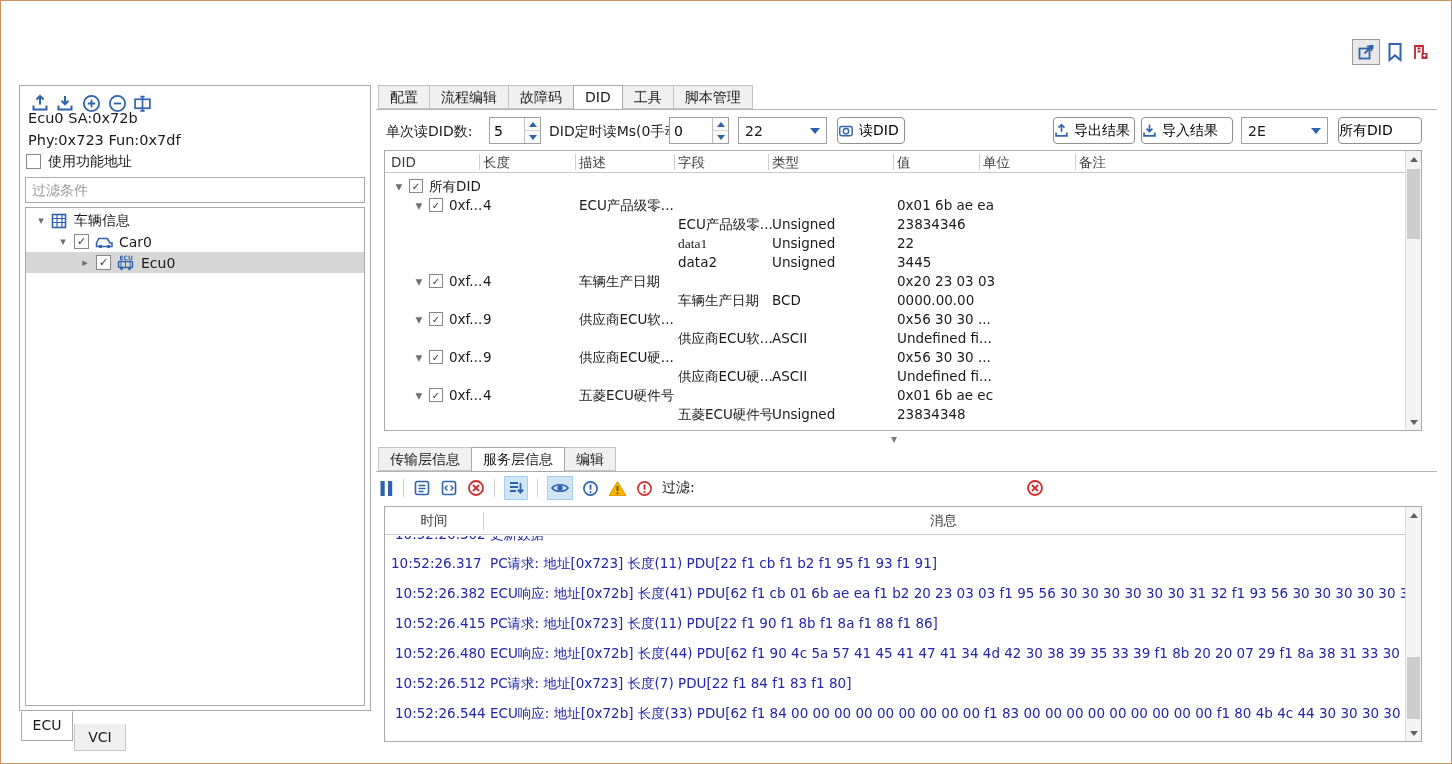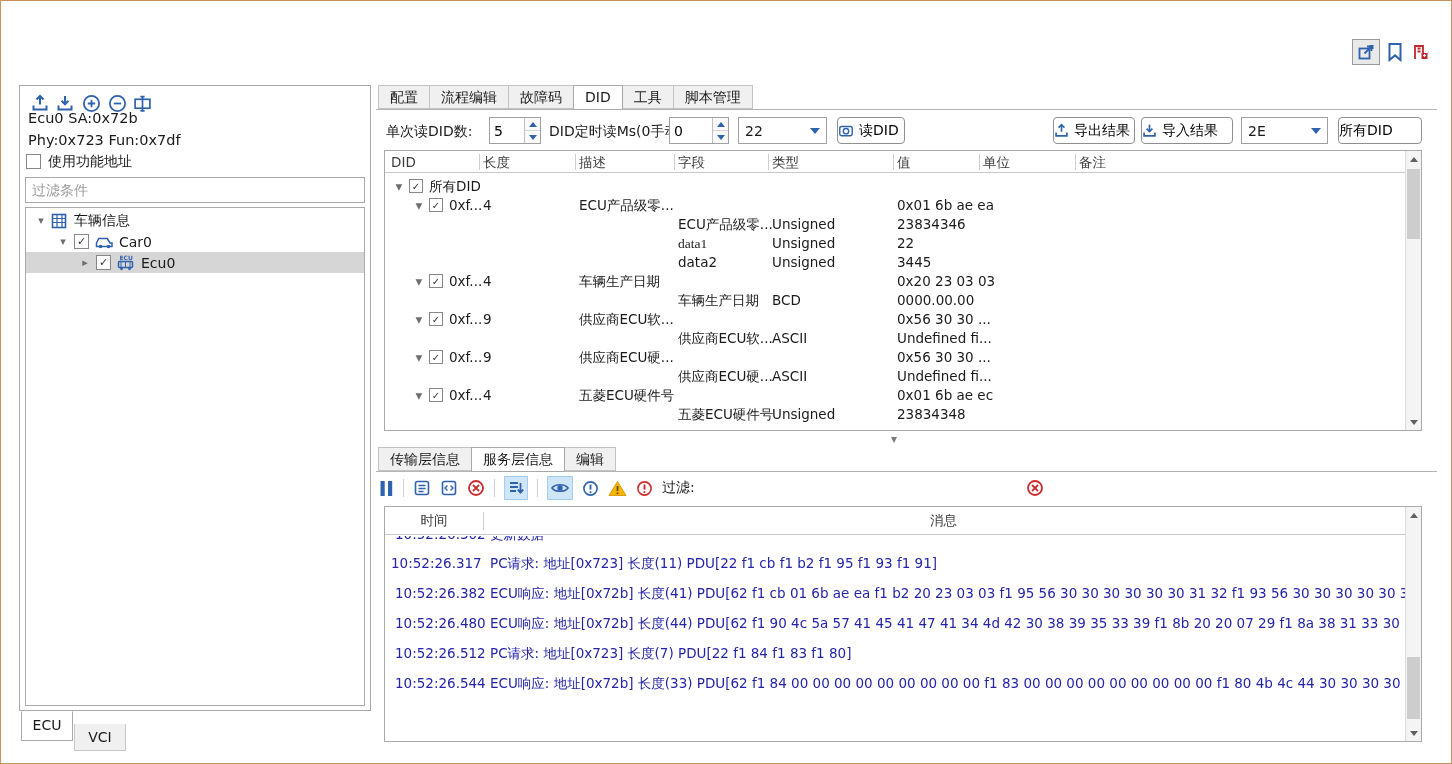--- a/index.html
+++ b/index.html
@@ -466,20 +466,24 @@
     <div id="log-rows" style="position:absolute;left:0;top:41px;width:1019px">
         <div class="logrow">
           <span style="left: 6px;">10:52:26.317</span>
           <span style="left: 105px;">PC请求: 地址[0x723] 长度(11) PDU[22 f1 cb f1 b2 f1 95 f1 93 f1 91]</span>
         </div>
         <div class="logrow">
           <span style="left: 10px;">10:52:26.382</span>
           <span style="left: 105px;">ECU响应: 地址[0x72b] 长度(41) PDU[62 f1 cb 01 6b ae ea f1 b2 20 23 03 03 f1 95 56 30 30 30 30 30 30 31 32 f1 93 56 30 30 30 30 30 30 30 31...</span>
         </div>
         <div class="logrow">
+          <span style="left: 10px;">10:52:26.415</span>
+          <span style="left: 105px;">PC请求: 地址[0x723] 长度(11) PDU[22 f1 90 f1 8b f1 8a f1 88 f1 86]</span>
+        </div>
+        <div class="logrow">
           <span style="left: 10px;">10:52:26.480</span>
           <span style="left: 105px;">ECU响应: 地址[0x72b] 长度(44) PDU[62 f1 90 4c 5a 57 41 45 41 47 41 34 4d 42 30 38 39 35 33 39 f1 8b 20 20 07 29 f1 8a 38 31 33 30 30 34 3...</span>
         </div>
         <div class="logrow">
           <span style="left: 10px;">10:52:26.512</span>
           <span style="left: 105px;">PC请求: 地址[0x723] 长度(7) PDU[22 f1 84 f1 83 f1 80]</span>
         </div>
         <div class="logrow">
           <span style="left: 10px;">10:52:26.544</span>
           <span style="left: 105px;">ECU响应: 地址[0x72b] 长度(33) PDU[62 f1 84 00 00 00 00 00 00 00 00 00 f1 83 00 00 00 00 00 00 00 00 00 f1 80 4b 4c 44 30 30 30 30 34]</span>

